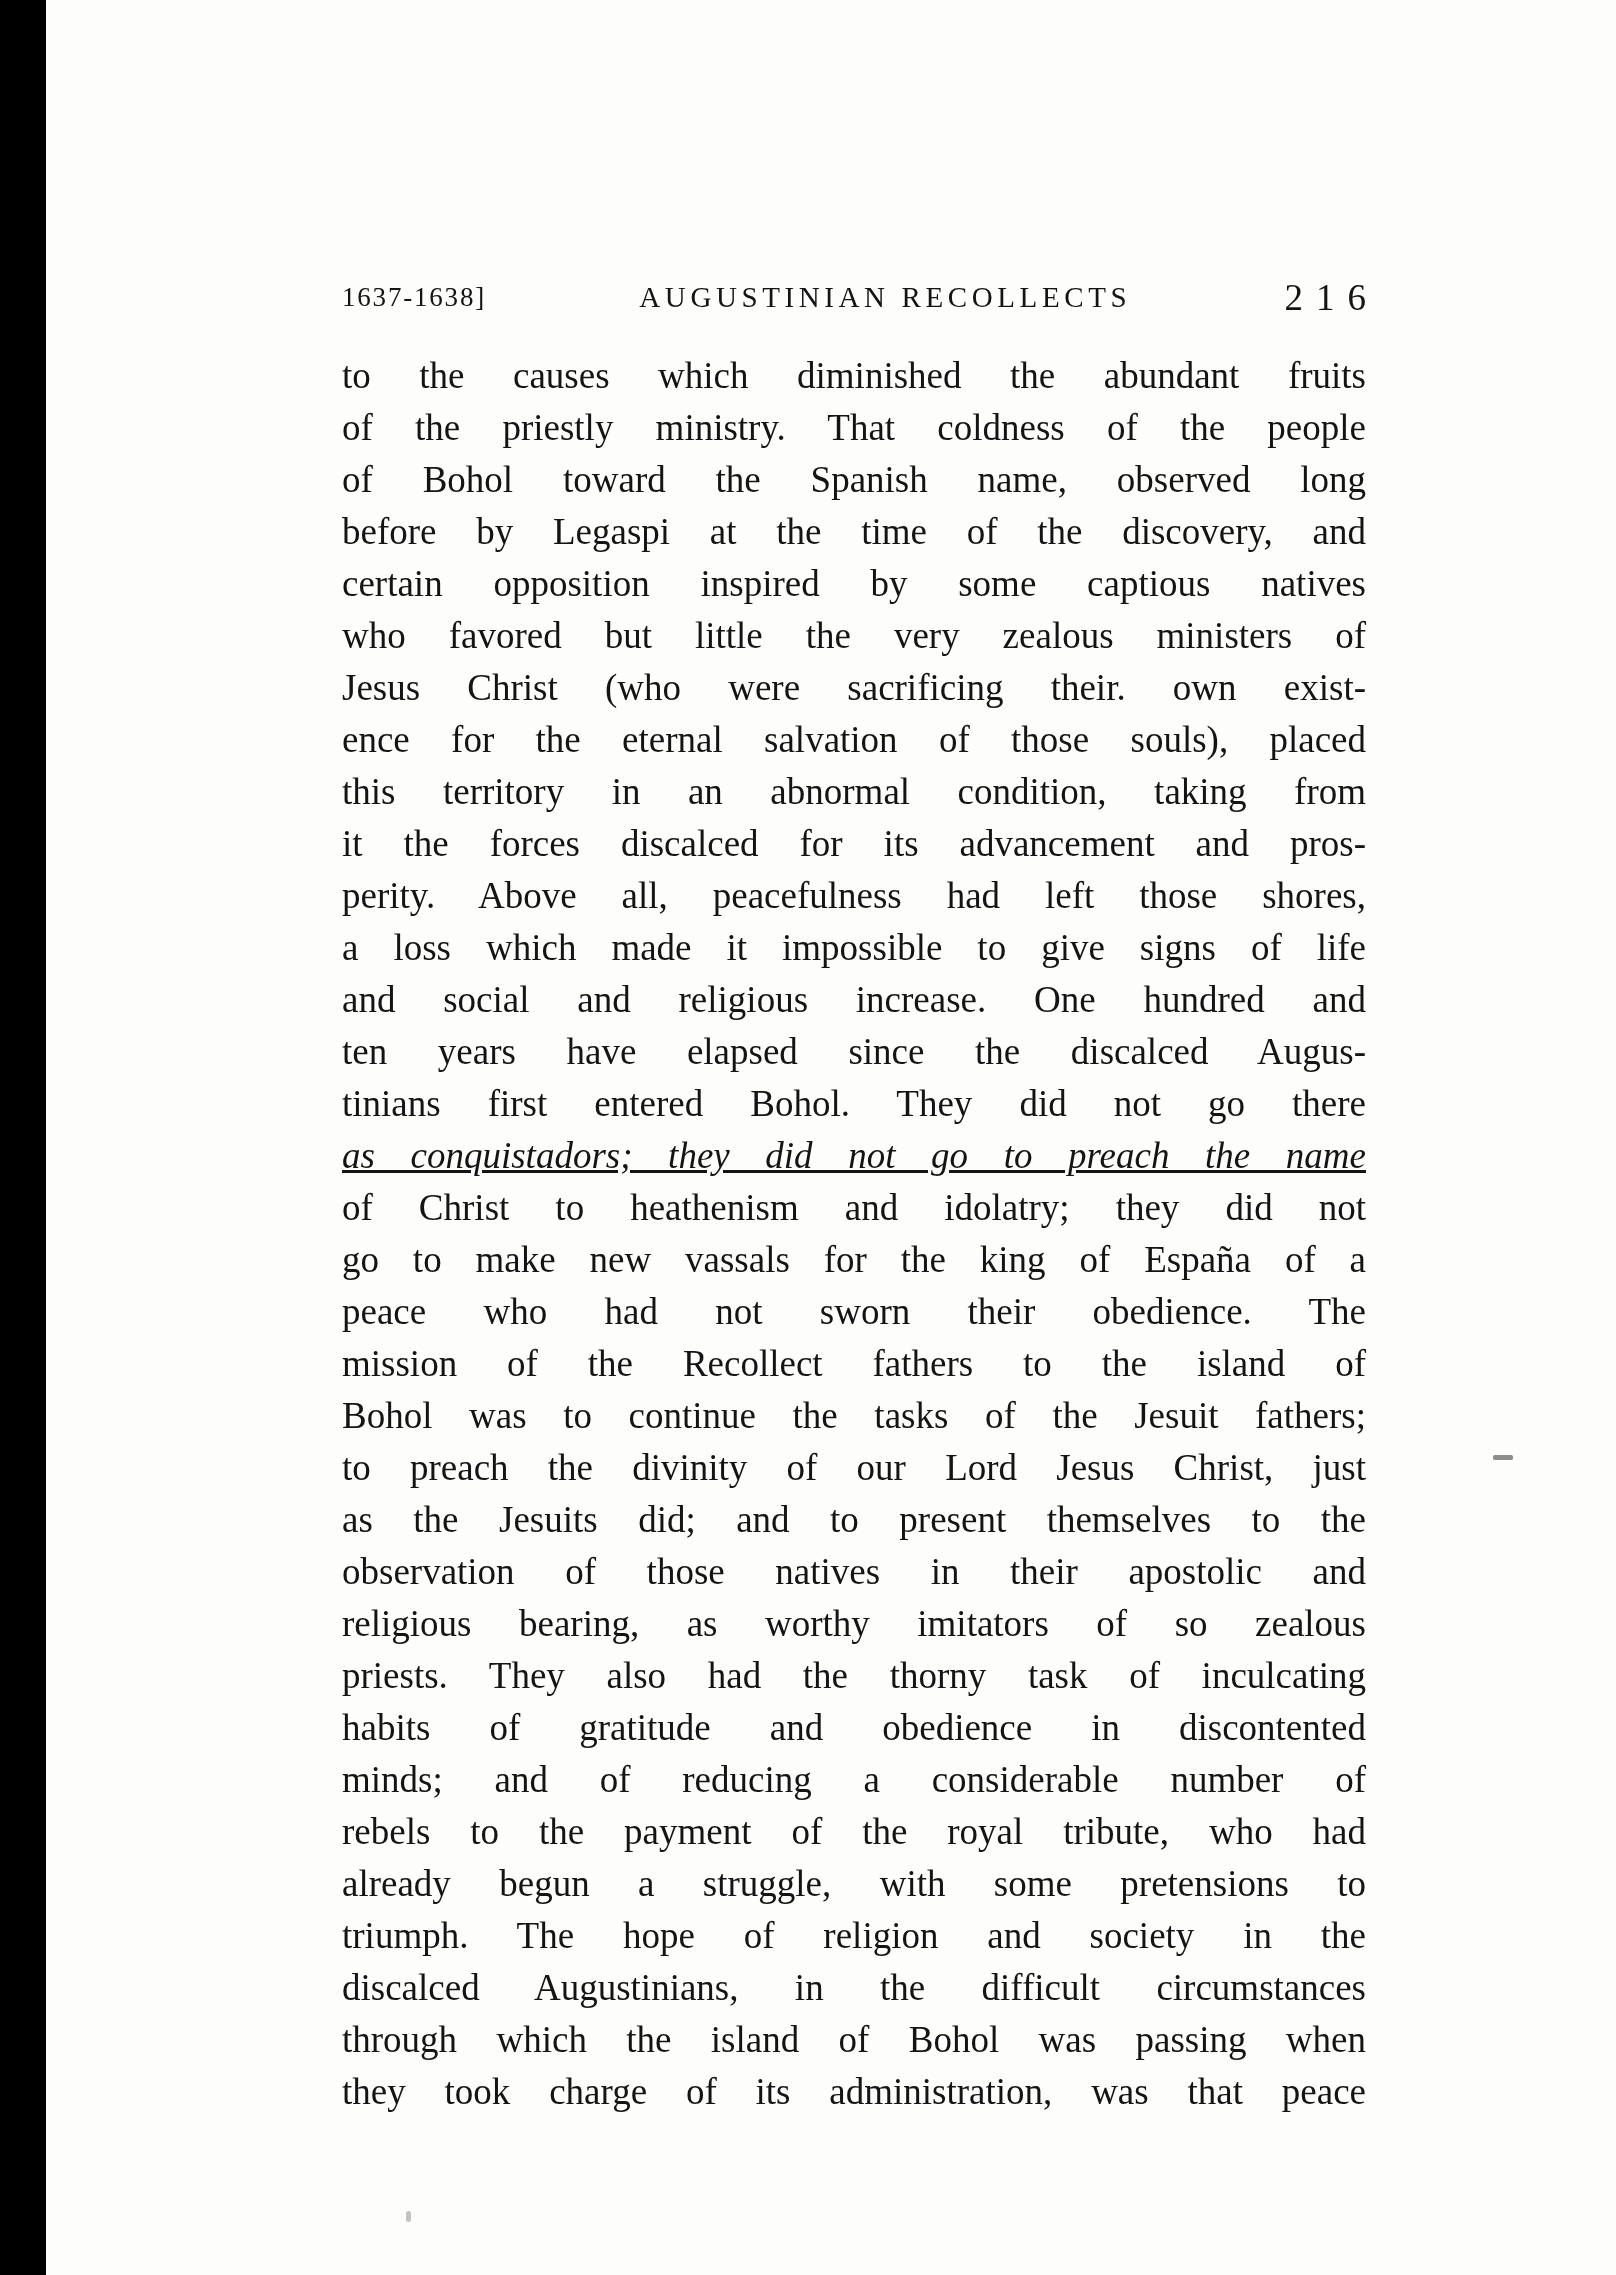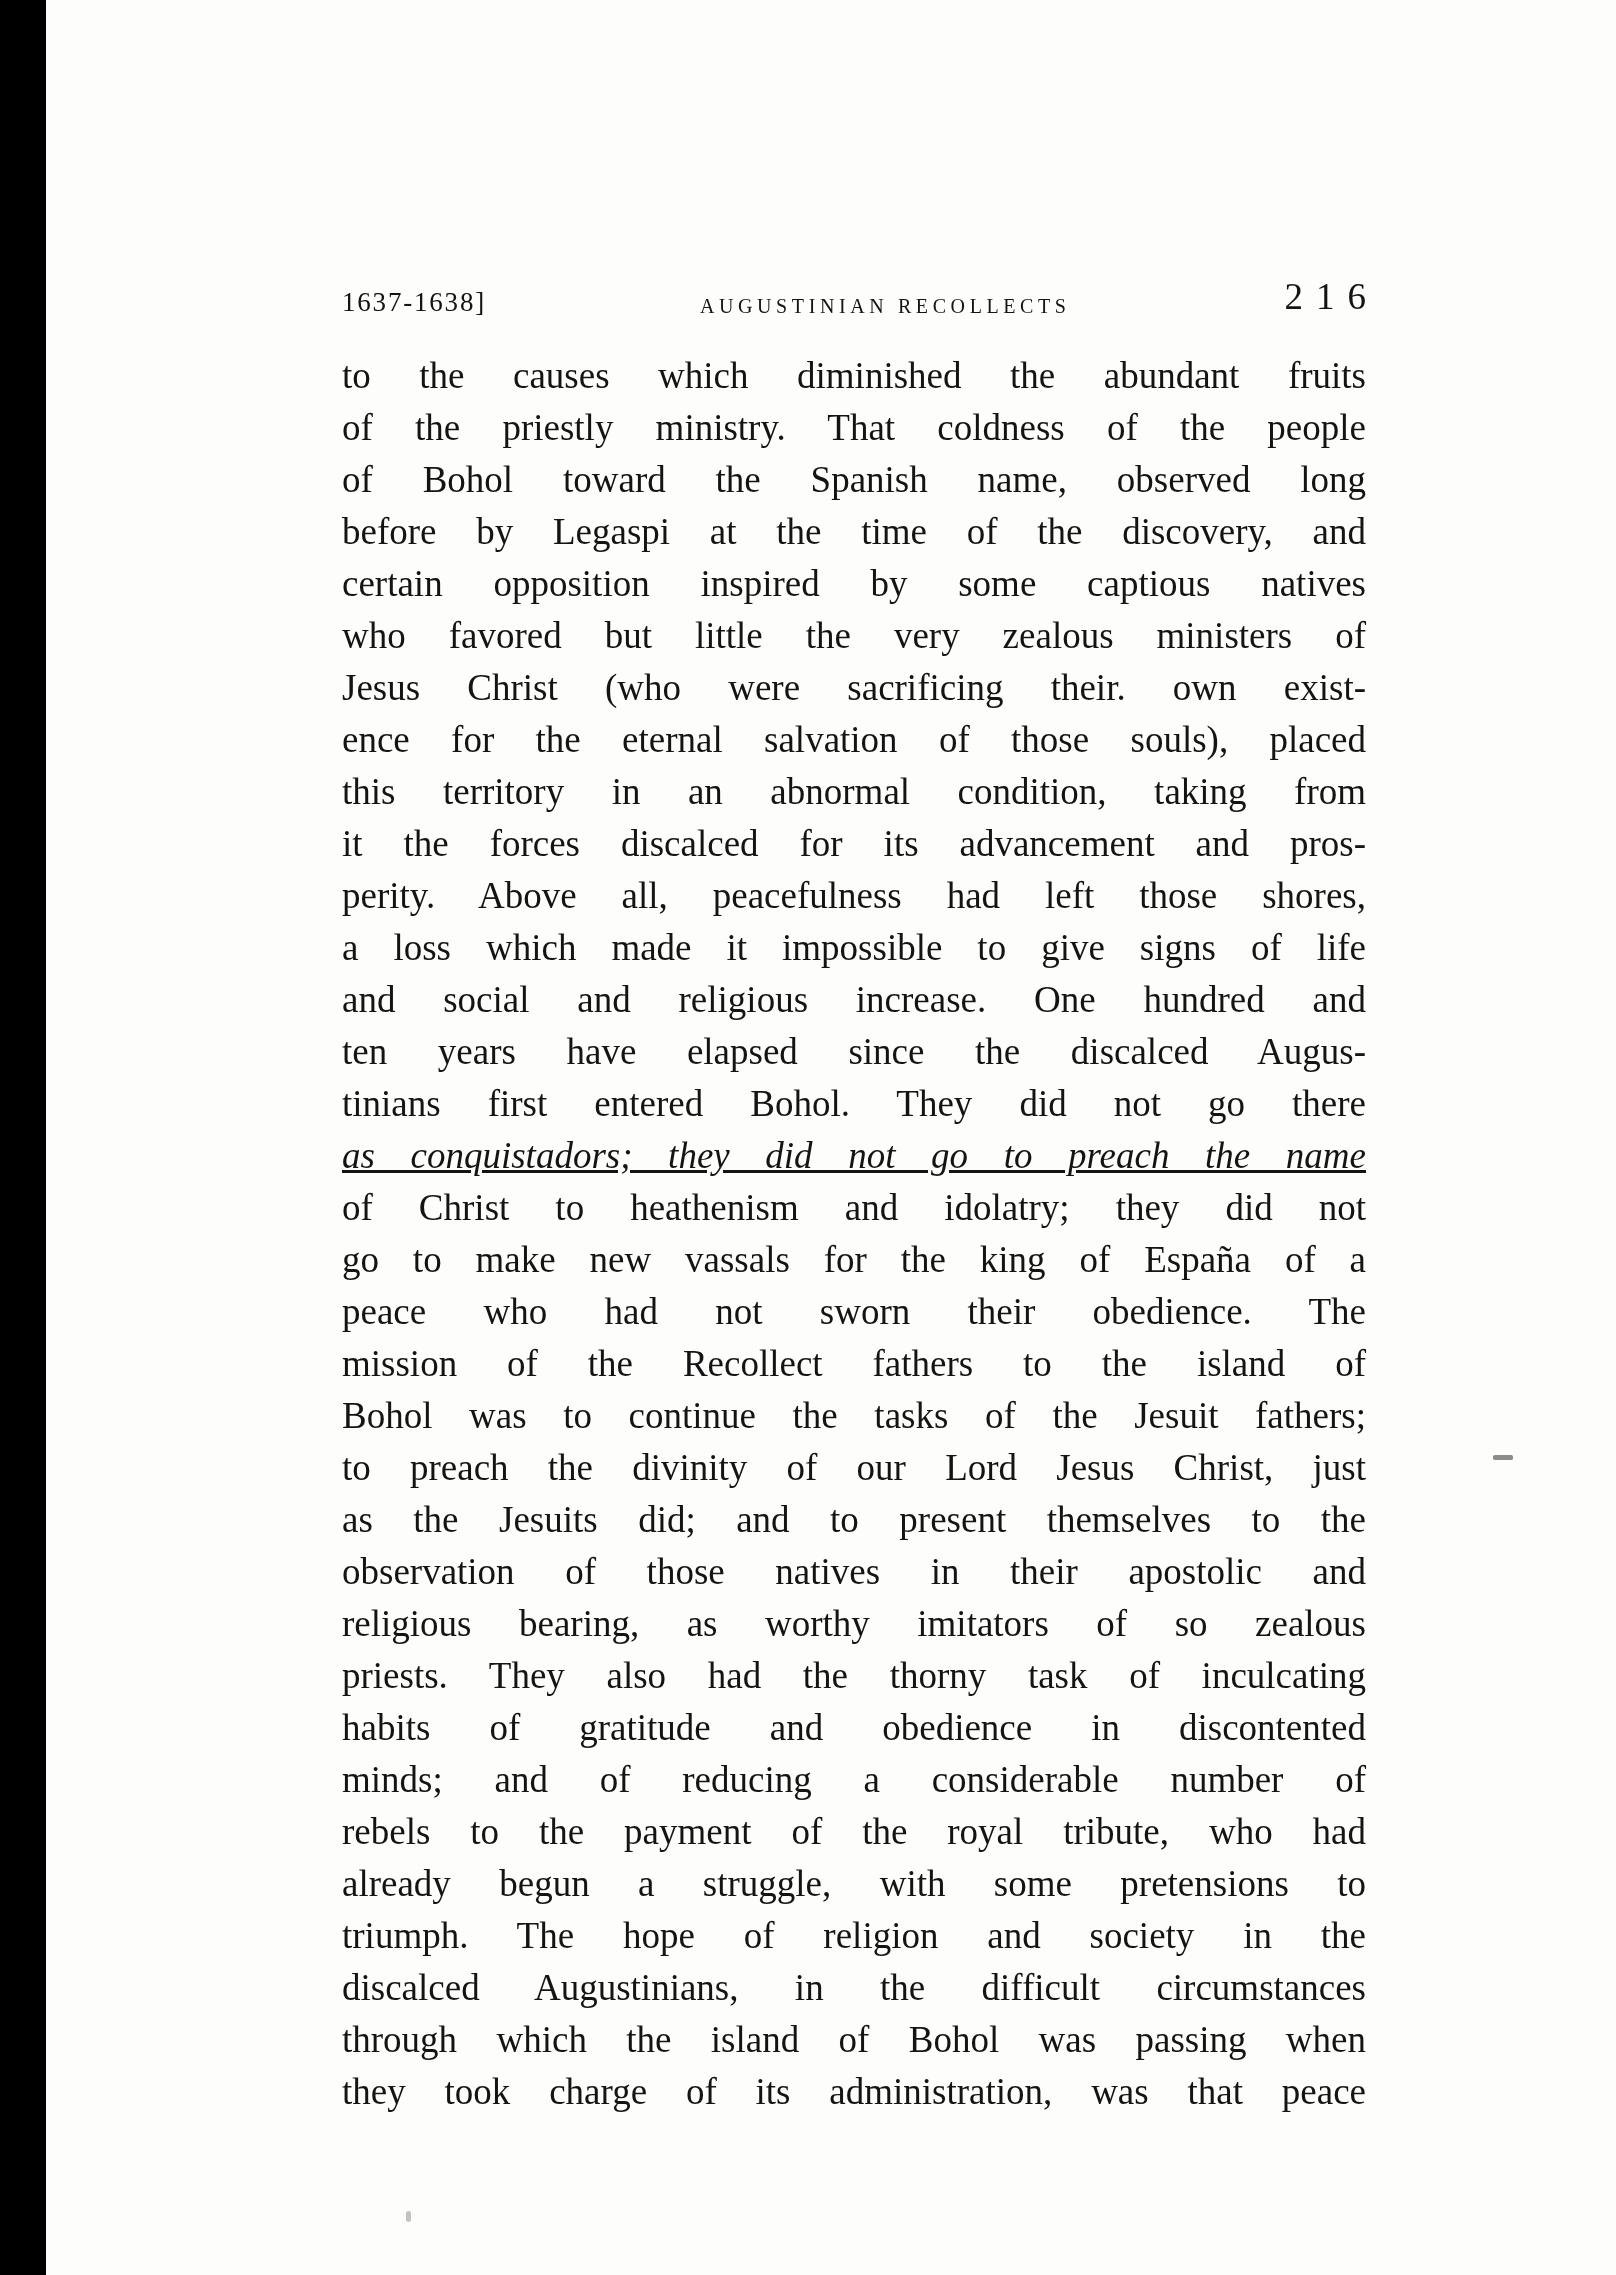--- a/index.html
+++ b/index.html
@@ -24,32 +24,32 @@
     background: #000000;
   }
   .content {
     position: absolute;
     left: 342px;
     top: 277px;
     width: 1024px;
   }
   .header {
     display: flex;
-    align-items: flex-end;
+    align-items: center;
     height: 41px;
   }
   .h-left {
     font-size: 27px;
     letter-spacing: 1.8px;
     white-space: nowrap;
   }
   .h-center {
     flex: 1;
     text-align: center;
-    font-size: 20px;
+    font-size: 29px;
     letter-spacing: 4.6px;
     white-space: nowrap;
   }
   .h-right {
     font-size: 37px;
     letter-spacing: 13px;
     margin-right: -13px;
     white-space: nowrap;
   }
   .body-text {

